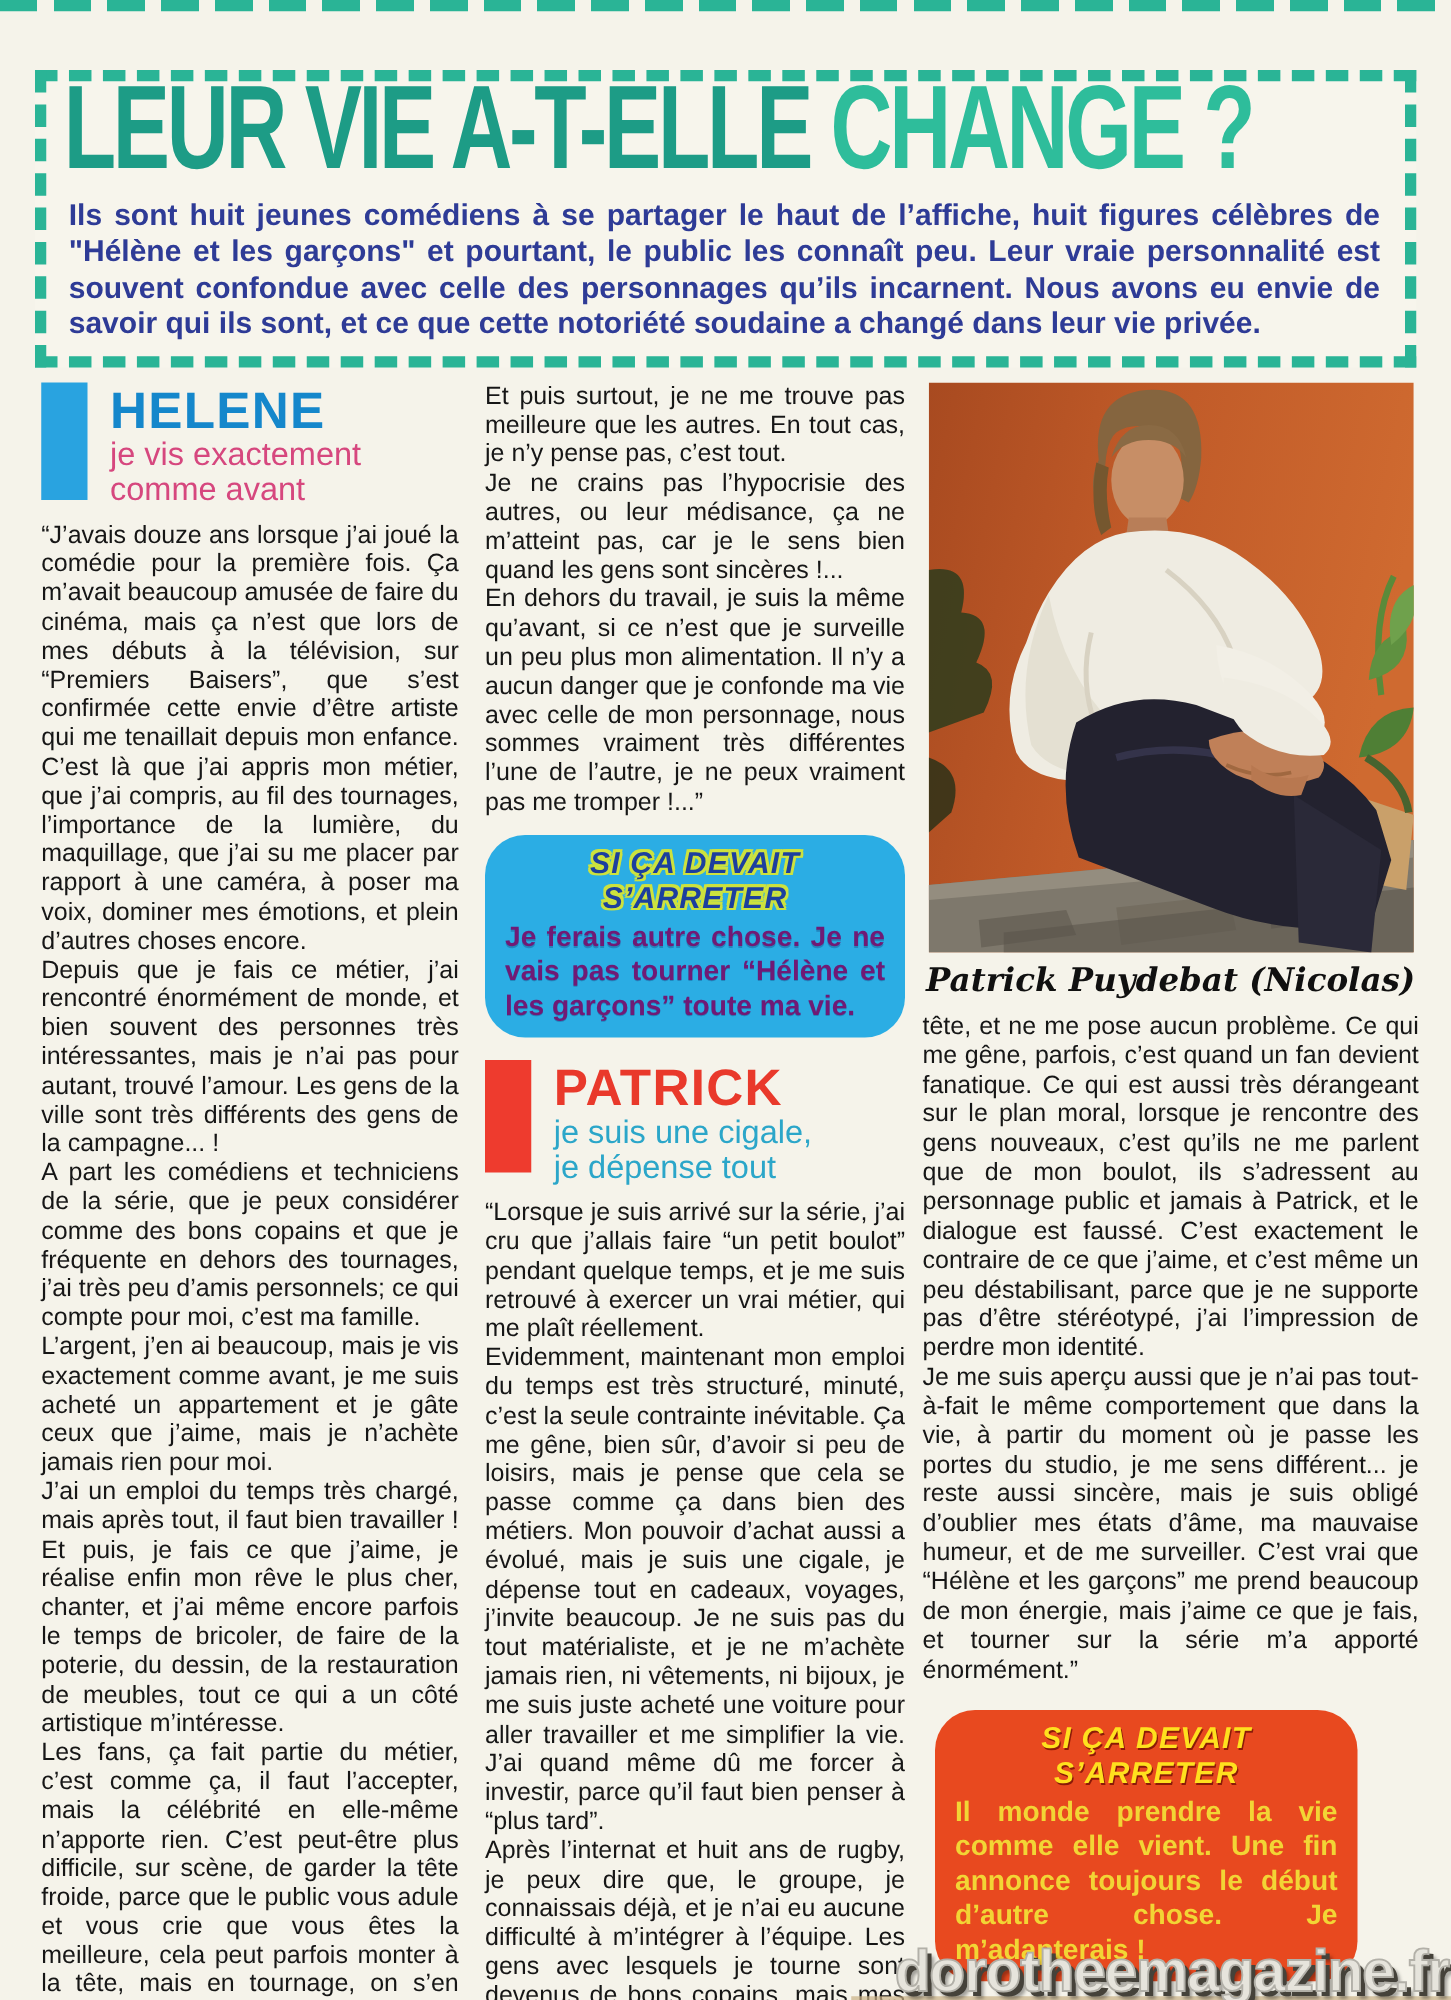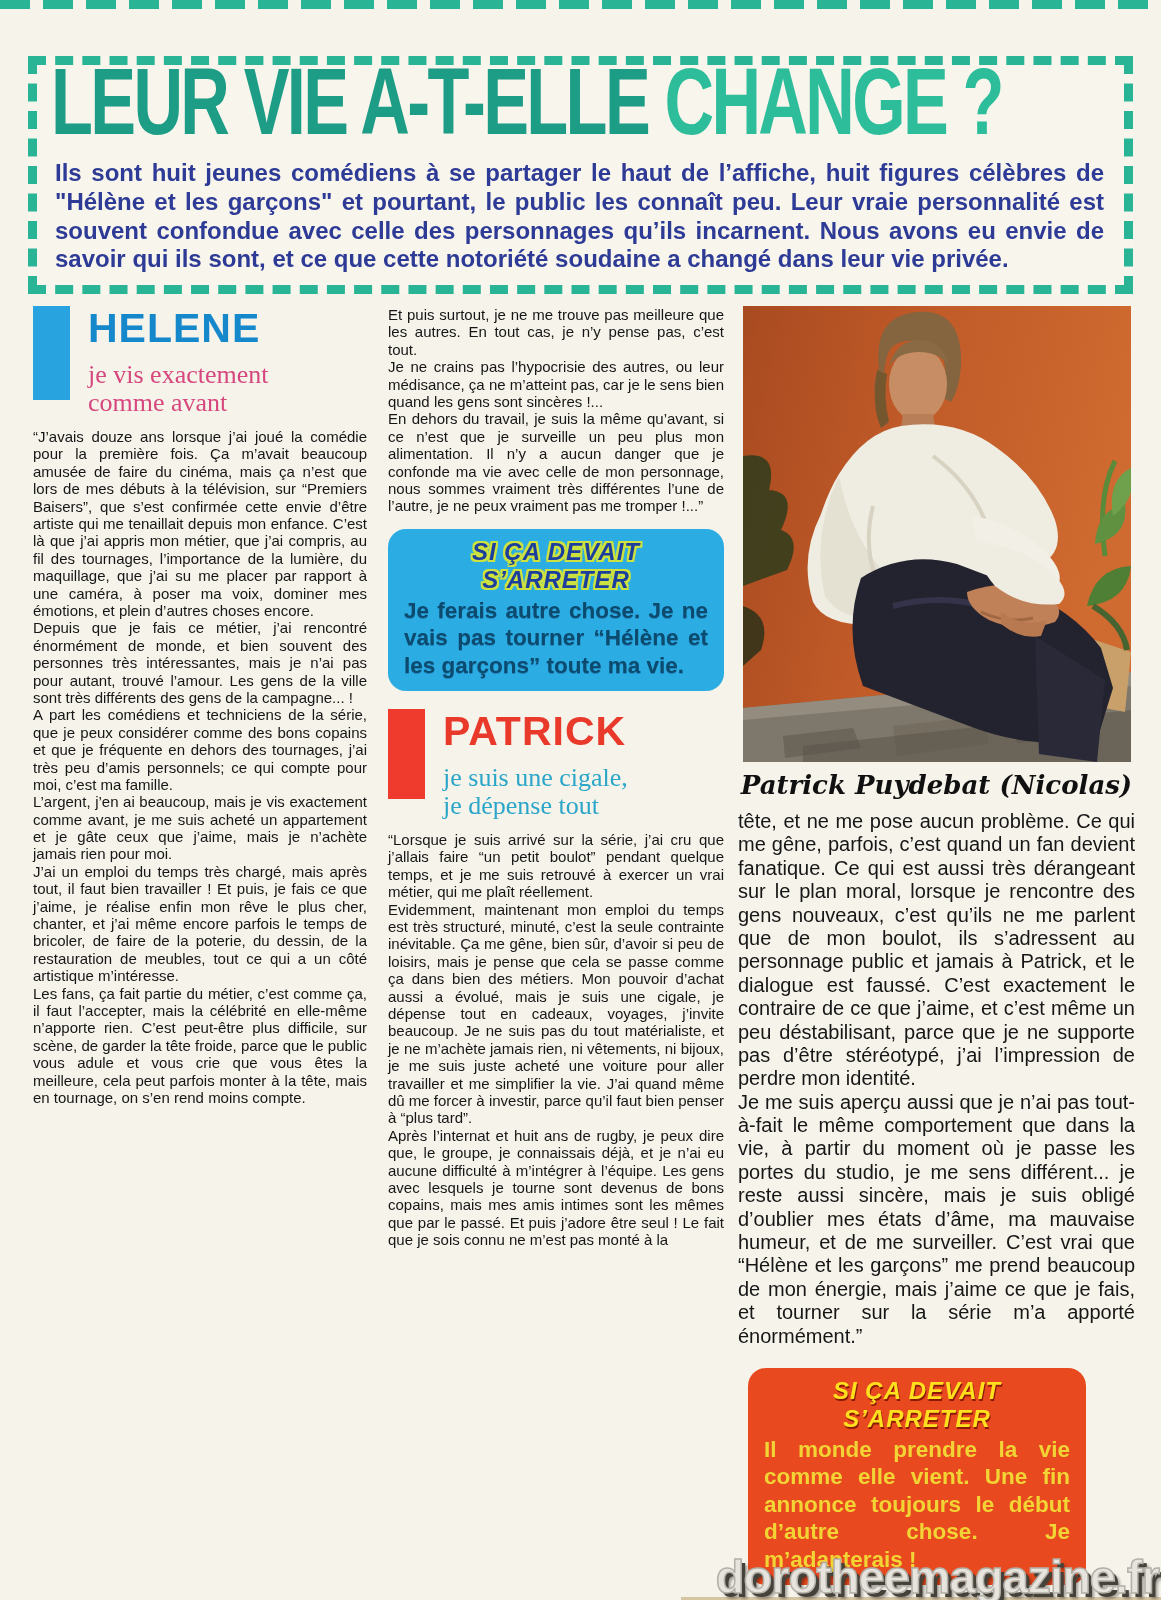--- a/index.html
+++ b/index.html
@@ -23,37 +23,37 @@
   .col2{left:388px;width:336px;}
   .col3{left:738px;width:397px;}
   
   .sec-head{display:flex;gap:18px;margin:0 0 12px 0;}
   .bar{width:37px;flex:0 0 37px;}
   .helene-head .bar{background:#29a3e0;height:94px;}
   .patrick-head .bar{background:#ee3b2e;height:90px;}
   .sec-name{font-size:41px;font-weight:900;line-height:1.0;letter-spacing:1px;margin-top:2px;}
   .helene-head .sec-name{color:#1587cb;}
   .patrick-head .sec-name{color:#e9392b;}
-  .sec-sub{font-size:26px;line-height:1.06;margin-top:12px;font-family:Liberation Serif, serif;}
+  .sec-sub{font-size:26px;line-height:1.06;margin-top:1px;}
   .helene-head .sec-sub{color:#d6477e;}
   .patrick-head .sec-sub{color:#2ba6c9;}
   
-  .body p{margin:0;font-size:15px;line-height:1.16;color:#161616;text-align:justify;}
+  .body p{margin:0;font-size:20px;line-height:1.16;color:#161616;text-align:justify;}
   .col3 .body p{font-size:20px;line-height:1.17;}
   
-  .stop-box{border-radius:18px;padding:9px 16px 12px 16px;box-sizing:border-box;}
+  .stop-box{border-radius:32px;padding:9px 16px 12px 16px;box-sizing:border-box;}
   .stop-box.cyan{background:#2bade4;margin-top:14px;}
   .stop-box.orange{background:#e8491f;margin:20px 0 0 10px;width:338px;}
   .stop-title{text-align:center;font-weight:bold;font-style:italic;font-size:24px;letter-spacing:1px;}
   .cyan .stop-title{color:#1c3f9e;
     text-shadow:2px 0 0 #cde23e,-2px 0 0 #cde23e,0 2px 0 #cde23e,0 -2px 0 #cde23e,
                 2px 2px 0 #cde23e,-2px -2px 0 #cde23e,2px -2px 0 #cde23e,-2px 2px 0 #cde23e;}
   .orange .stop-title{color:#ffe01e;text-shadow:1px 2px 0 #8a1a08;}
   .stop-body{font-weight:bold;font-size:22.5px;line-height:1.22;text-align:justify;margin-top:3px;}
-  .cyan .stop-body{color:#0c4a6e;text-shadow:0 1px 0 rgba(20,60,120,.35);}
+  .cyan .stop-body{color:#701a75;text-shadow:0 1px 0 rgba(20,60,120,.35);}
   .orange .stop-body{color:#f2d535;}
   
   .photo{width:388px;height:456px;margin-left:5px;line-height:0;}
   .caption{text-align:center;font-family:"DejaVu Serif",serif;font-weight:bold;font-style:italic;
     font-size:26px;color:#101010;margin:8px 0 10px 0;}
   
   .watermark{position:absolute;right:2px;bottom:-4px;font-size:47px;font-weight:bold;
     letter-spacing:-1px;color:#e6e4dc;-webkit-text-stroke:1.5px #b2b0a8;
     text-shadow:4px 4px 0 #45423a,6px 6px 3px rgba(0,0,0,.35);}
   .bottom-line{position:absolute;right:0;bottom:0;width:480px;height:3px;background:#c9b184;opacity:.7;}

